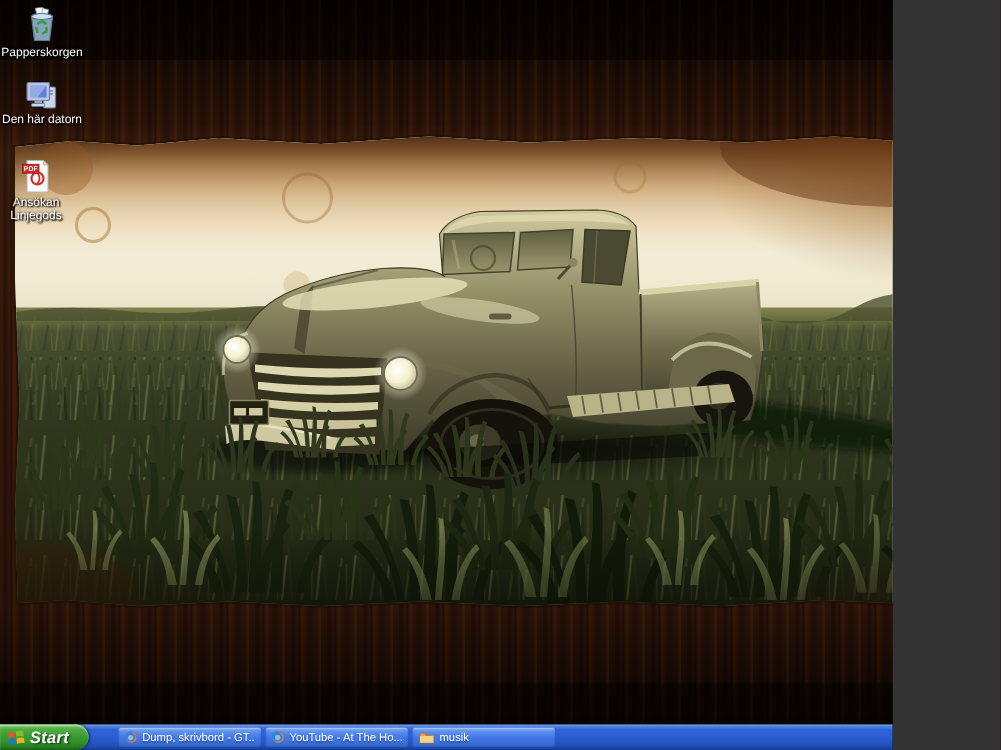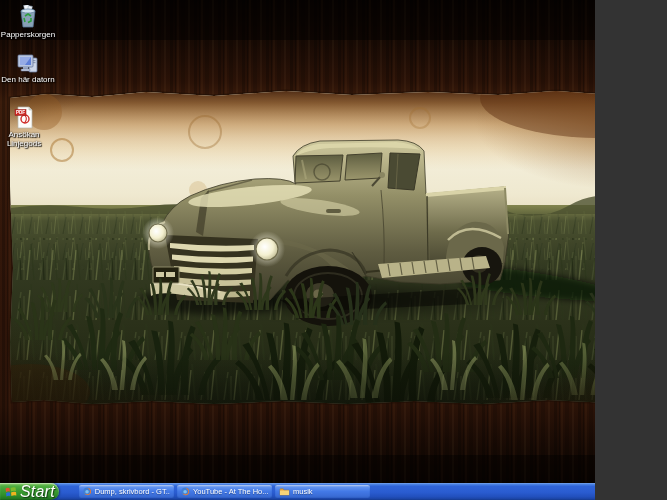--- a/index.html
+++ b/index.html
@@ -31,21 +31,21 @@
   }
   .start-button{
     position:relative;width:59px;height:17px;flex:0 0 auto;
     display:flex;align-items:center;gap:3px;padding-left:5px;box-sizing:border-box;
     background:linear-gradient(180deg,#8fce70 0%,#4fae41 18%,#3c9c33 45%,#31902b 70%,#237722 92%,#175c18 100%);
     border-top-right-radius:9px;border-bottom-right-radius:9px;
     box-shadow:inset 0 1px 1px rgba(255,255,255,.45), 1px 0 2px rgba(0,0,0,.45);
     cursor:pointer;
   }
   .start-button .start-text{
-    color:#fff;font-size:16px;font-weight:normal;font-style:italic;
+    color:#fff;font-size:11px;font-weight:bold;font-style:italic;
     text-shadow:1px 1px 1px rgba(0,0,0,.6);letter-spacing:.2px;
   }
   .task-buttons{display:flex;align-items:center;gap:3px;margin-left:20px;flex:1 1 auto;min-width:0;}
   .task-btn{
     width:95px;height:13px;flex:0 0 auto;
     display:flex;align-items:center;gap:3px;padding:0 4px;box-sizing:border-box;
     border-radius:2px;
     background:linear-gradient(180deg,#9dbdf6 0%,#5f92f0 18%,#4379e6 50%,#3a6cd6 85%,#3160c4 100%);
     box-shadow:inset 0 0 1px #1d4da8, inset 0 1px 0 rgba(255,255,255,.35);
     color:#fff;font-size:7.5px;white-space:nowrap;overflow:hidden;

